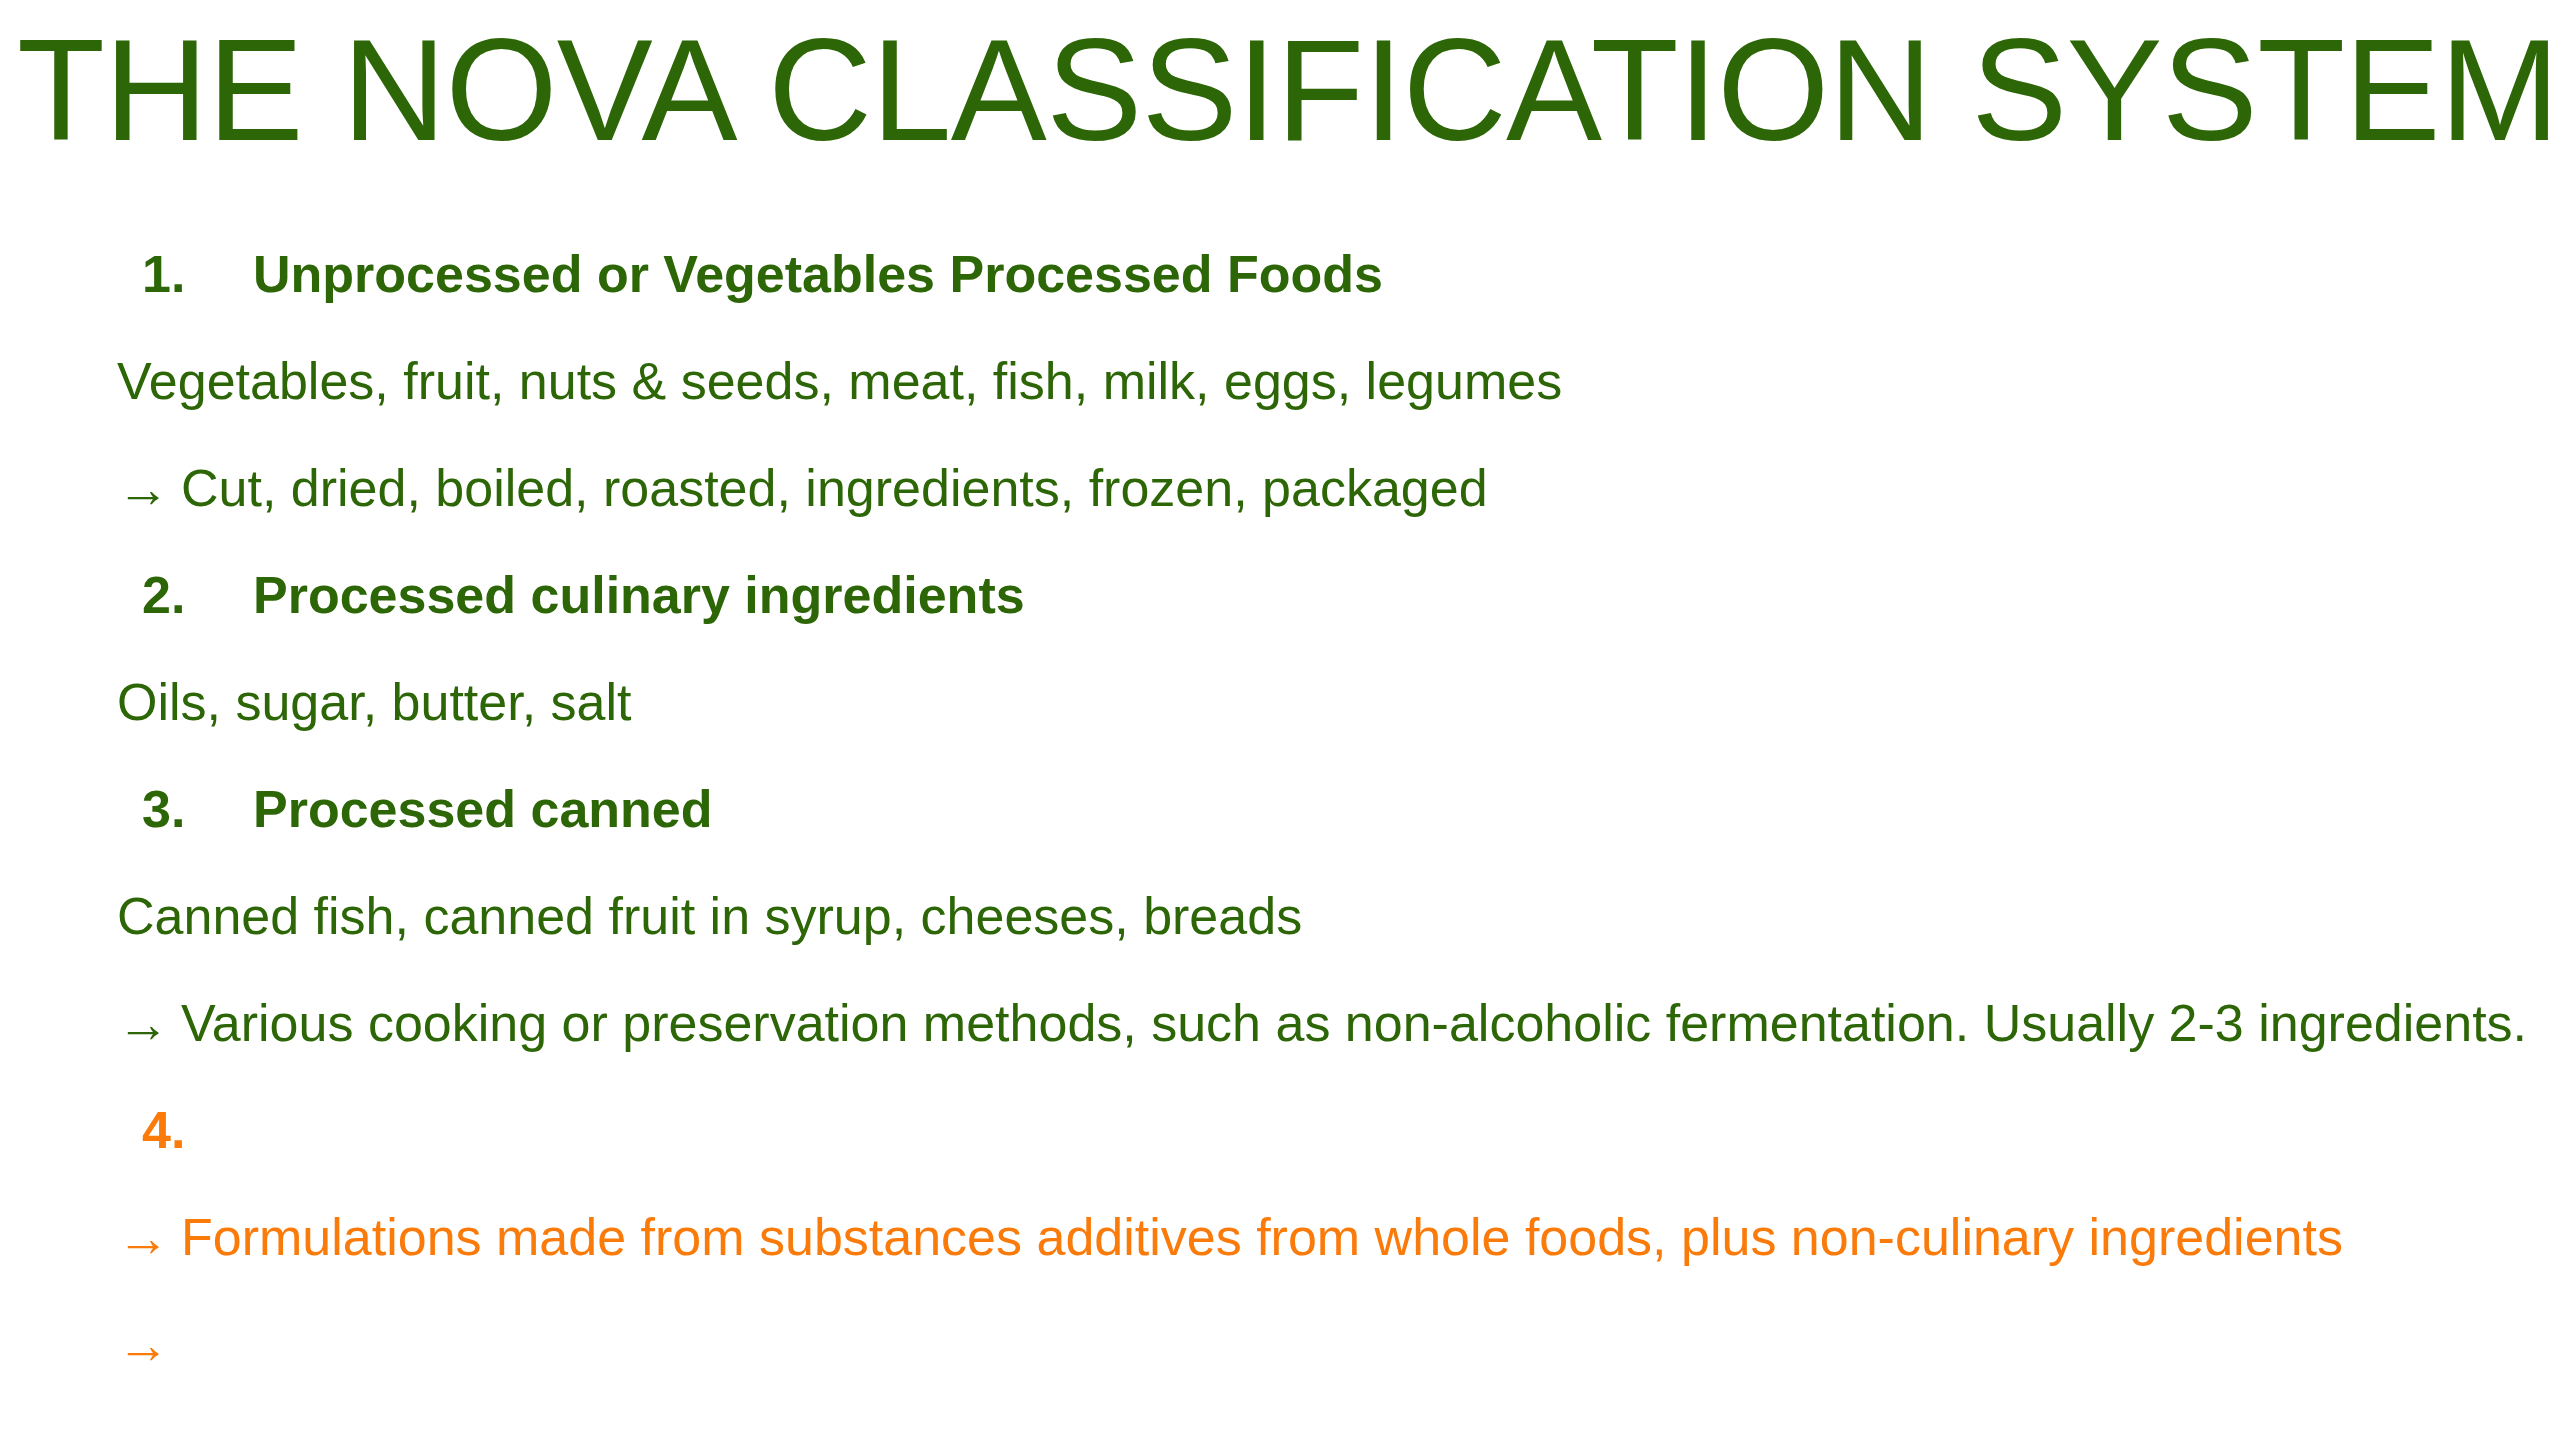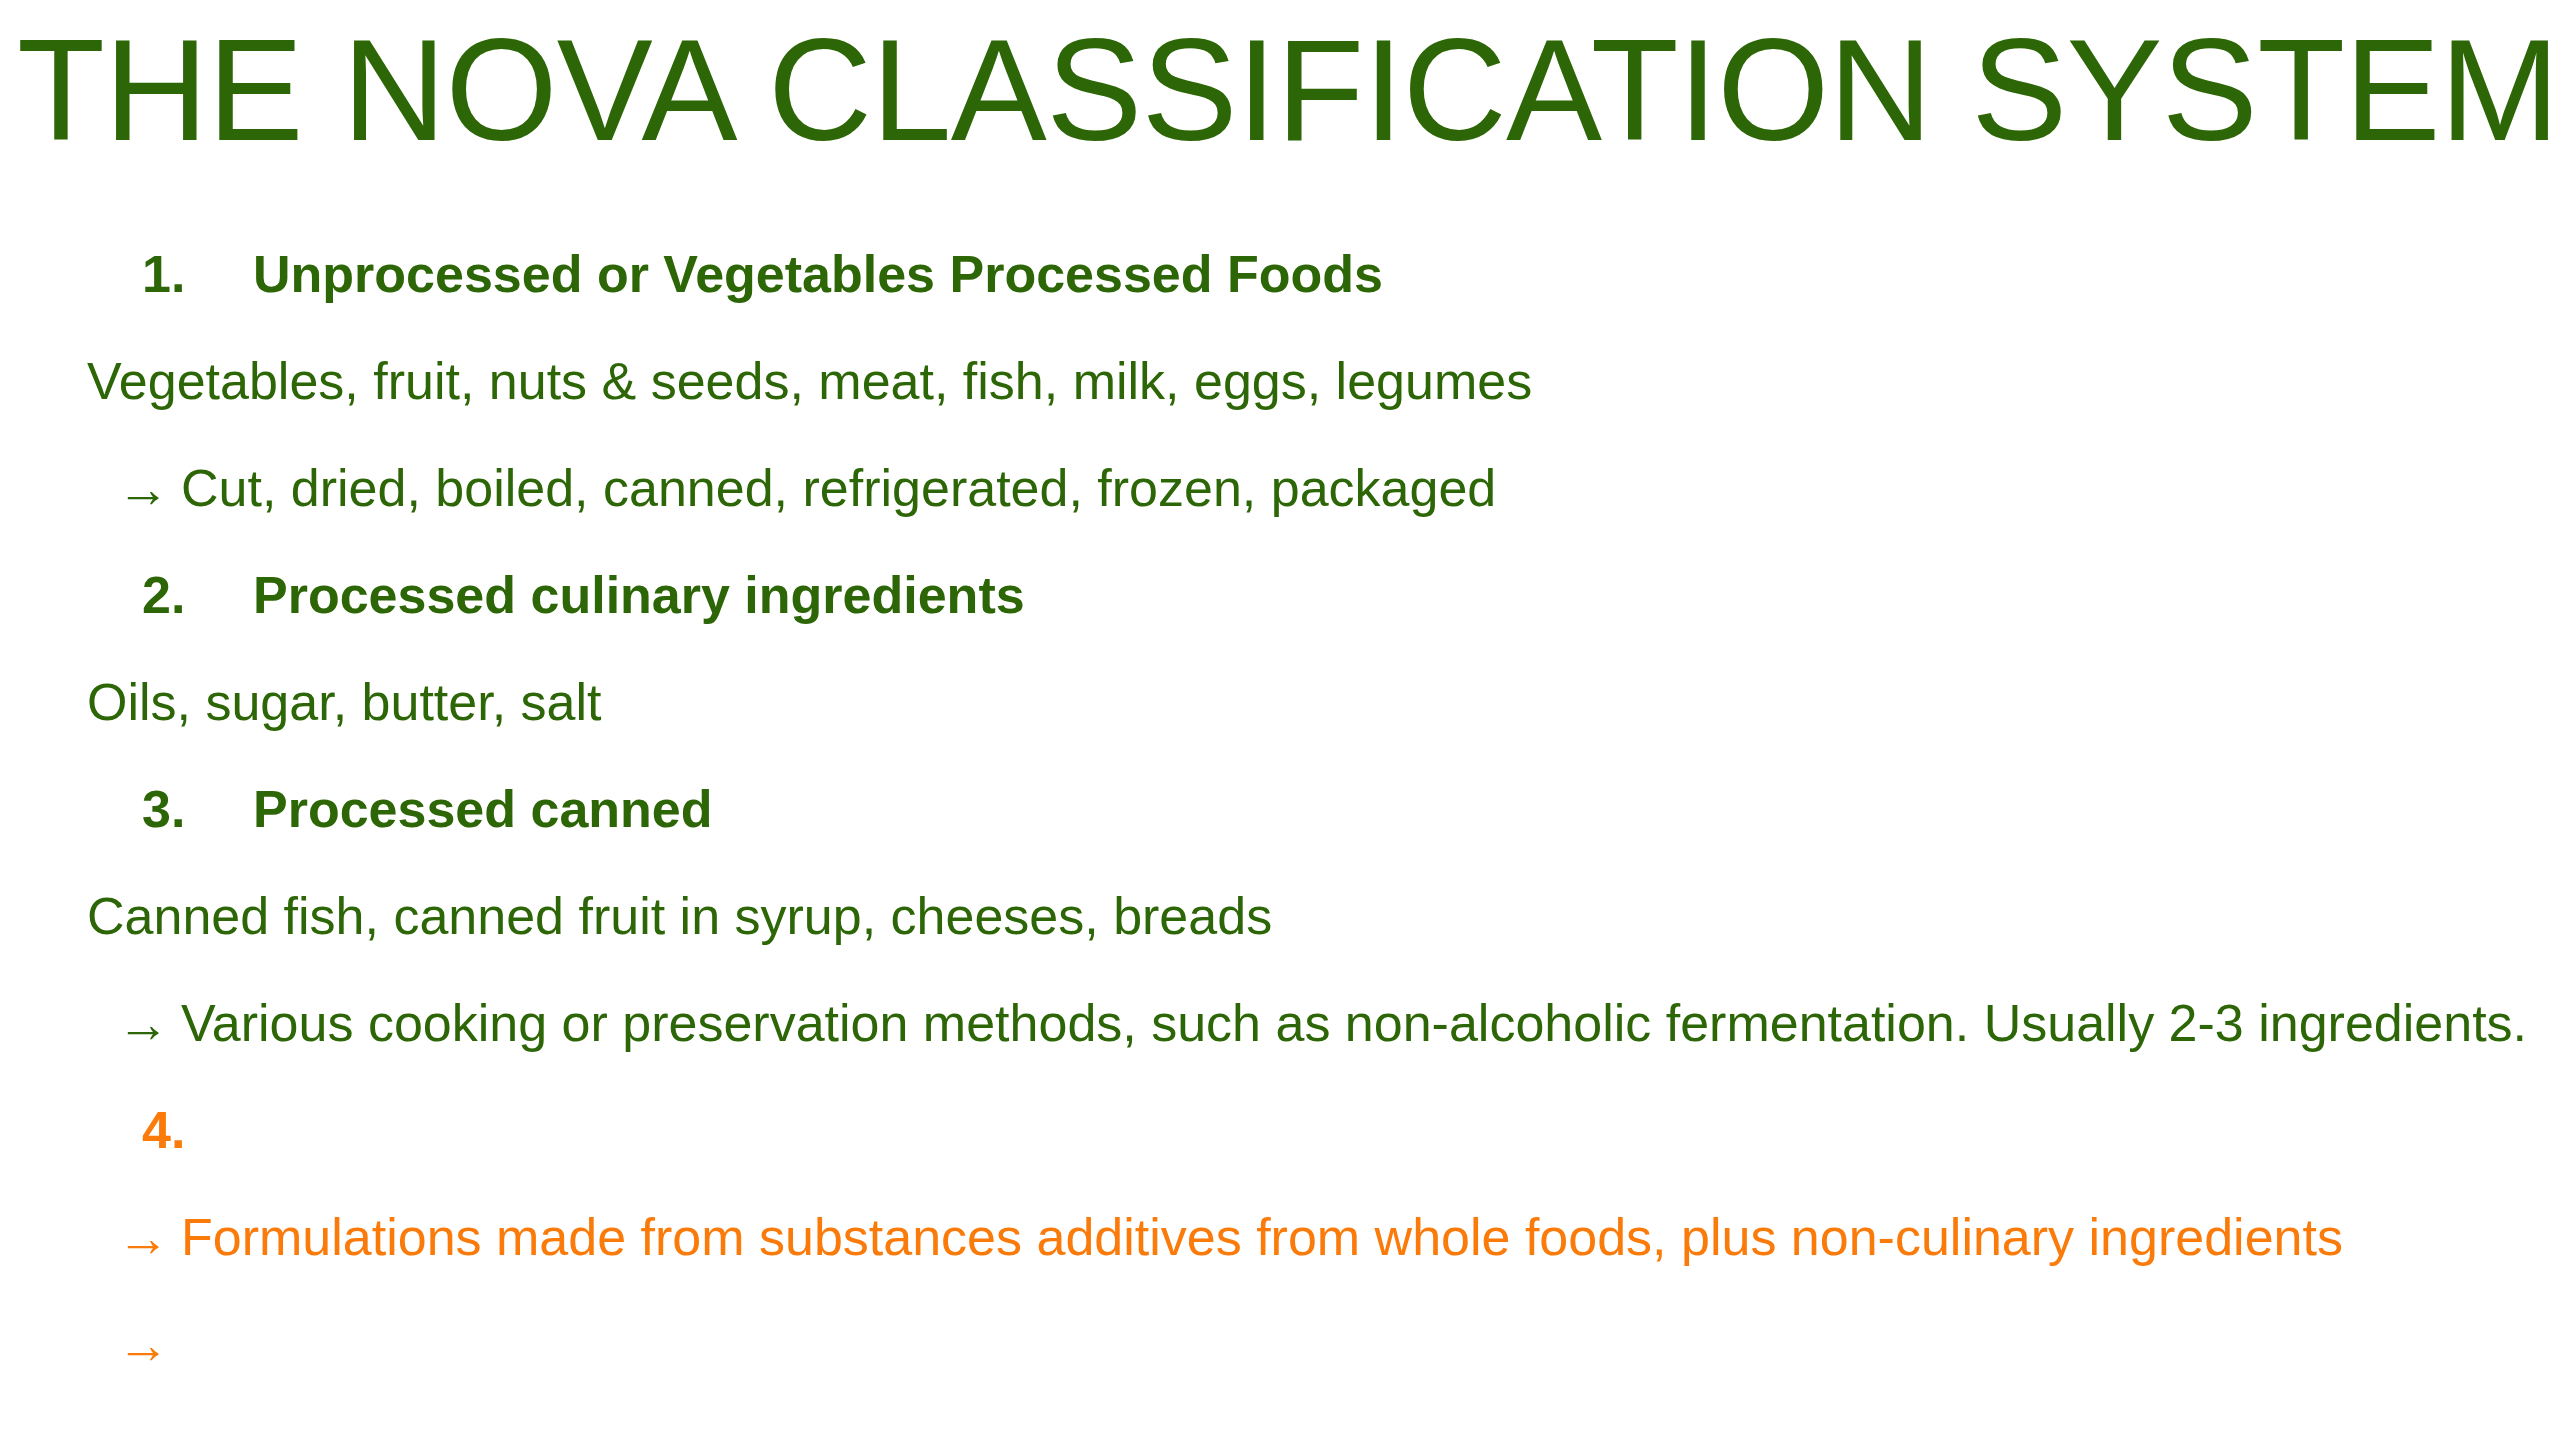--- a/index.html
+++ b/index.html
@@ -62,21 +62,21 @@
     font-weight: bold;
     padding-left: 142px;
   }
   .num-text {
     display: inline-block;
     min-width: 111px;
   }
 
   
   .line.body-line {
-    padding-left: 87px;
+    padding-left: 117px;
   }
 
   
   .line.arrow-line {
     padding-left: 117px;
   }
   .arrow-glyph {
     display: inline-block;
     margin-right: 12px;
     font-size: 52px;
@@ -96,21 +96,21 @@
   <div class="body-block">
       <div class="line heading green">
         <span class="num-text">1.</span>
         <span>Unprocessed or Vegetables Processed Foods</span>
       </div>
       <div class="line body-line green">
         <span>Vegetables, fruit, nuts &amp; seeds, meat, fish, milk, eggs, legumes</span>
       </div>
       <div class="line arrow-line green">
         <span class="arrow-glyph">→</span>
-        <span>Cut, dried, boiled, canned, refrigerated, frozen, packaged</span>
+        <span>Cut, dried, boiled, roasted, ingredients, frozen, packaged</span>
       </div>
       <div class="line heading green">
         <span class="num-text">2.</span>
         <span>Processed culinary ingredients</span>
       </div>
       <div class="line body-line green">
         <span>Oils, sugar, butter, salt</span>
       </div>
       <div class="line heading green">
         <span class="num-text">3.</span>

